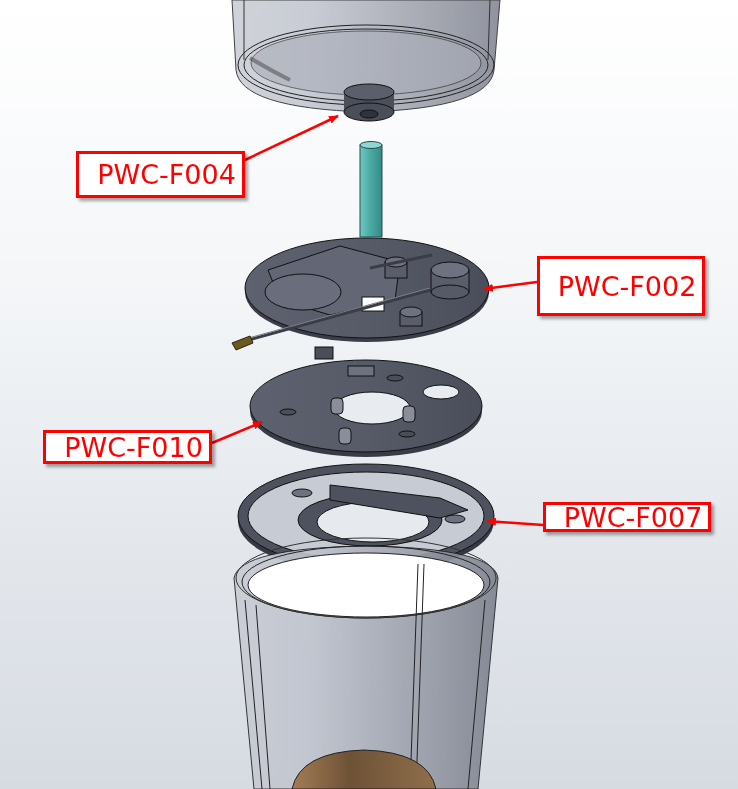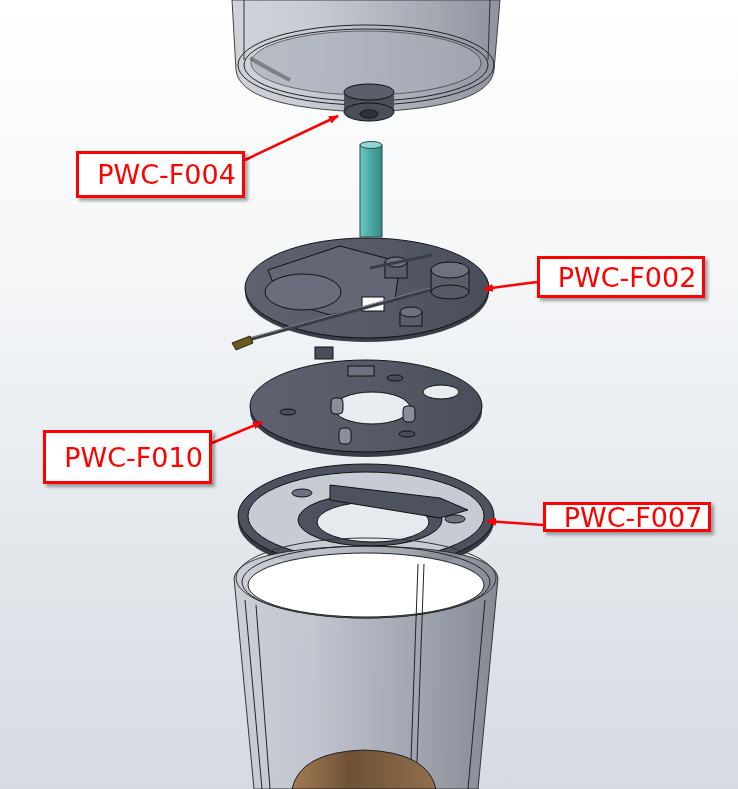--- a/index.html
+++ b/index.html
@@ -129,21 +129,21 @@
     <line x1="245" y1="160" x2="338" y2="116" stroke="#ff0000" stroke-width="2.5" marker-end="url(#arrowhead)"></line>
     <line x1="537" y1="282" x2="484" y2="289" stroke="#ff0000" stroke-width="2.5" marker-end="url(#arrowhead)"></line>
     <line x1="212" y1="443" x2="262" y2="422" stroke="#ff0000" stroke-width="2.5" marker-end="url(#arrowhead)"></line>
     <line x1="543" y1="525" x2="487" y2="521" stroke="#ff0000" stroke-width="2.5" marker-end="url(#arrowhead)"></line>
   </g>
 </svg>
 
 <div class="callout" style="left:76px;top:151px;width:169px;height:47px;">
   <span>PWC-F004</span>
 </div>
-<div class="callout" style="left:537px;top:256px;width:168px;height:42px;">
+<div class="callout" style="left:537px;top:256px;width:168px;height:60px;">
   <span>PWC-F002</span>
 </div>
-<div class="callout" style="left:43px;top:430px;width:169px;height:54px;">
+<div class="callout" style="left:43px;top:430px;width:169px;height:34px;">
   <span>PWC-F010</span>
 </div>
 <div class="callout" style="left:543px;top:502px;width:168px;height:30px;">
   <span>PWC-F007</span>
 </div>
 
 </body></html>

